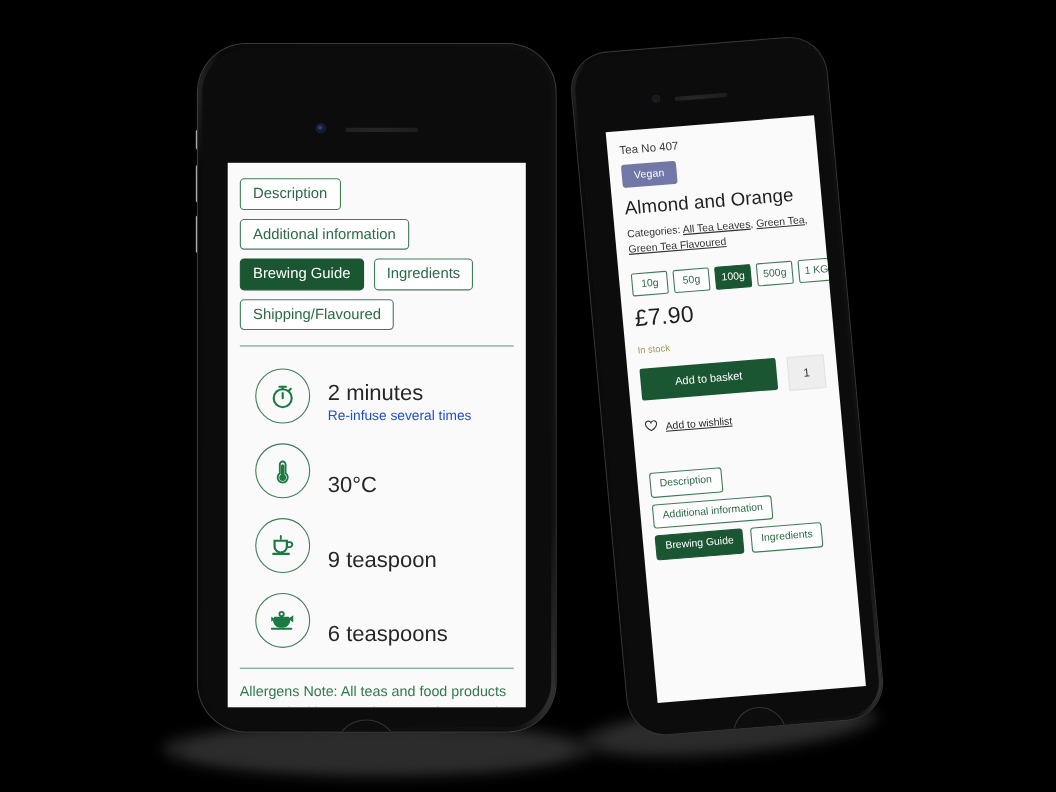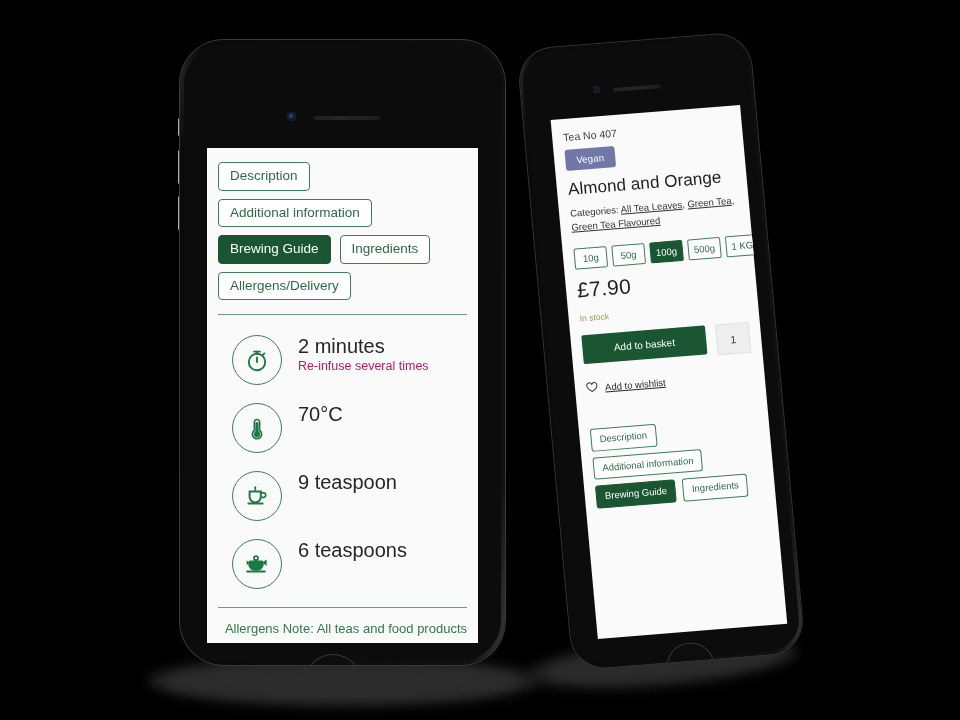--- a/index.html
+++ b/index.html
@@ -52,29 +52,29 @@
     display:inline-flex;align-items:center;justify-content:center;white-space:nowrap;
   }
   .tab.active{background:#1b5632;border-color:#1b5632;color:#fff;}
 
   
   .L{padding:14px 11px 0 11px;}
   .L .tabrow{gap:8px 9px;}
   .L .tab{font-size:13.5px;padding:6px 11px 7px;line-height:1;}
   .L hr.sep{border:0;border-top:1.5px solid #6b9e80;margin:14px 0 0 0;}
   .brewlist{margin-top:20px;}
-  .brewrow{display:flex;align-items:flex-start;gap:16px;margin-bottom:18px;padding-left:14px;}
+  .brewrow{display:flex;align-items:flex-end;gap:16px;margin-bottom:18px;padding-left:14px;}
   .ico{width:48px;height:48px;border-radius:50%;border:1.6px solid #3f7d57;
        flex:0 0 48px;display:flex;align-items:center;justify-content:center;}
   .ico svg{display:block;}
   .btxt .big{font-size:20px;color:#262626;line-height:1.15;}
-  .btxt .sub{font-size:12.5px;color:#be185d;margin-top:1px;}
+  .btxt .sub{font-size:12.5px;color:#1d4ed8;margin-top:1px;}
   .allerg{margin-top:6px;}
   .allerg hr{border:0;border-top:1.4px solid #6b9e80;margin:0 0 12px 0;}
-  .allerg p{margin:0;text-align:right;color:#2f7a4a;font-size:13px;line-height:1.45;}
+  .allerg p{margin:0;text-align:left;color:#2f7a4a;font-size:13px;line-height:1.45;}
 
   
   .R{padding:12px 11px 0 11px;}
   .R .teano{font-size:10.5px;color:#3a3a3a;}
   .badge{display:inline-block;margin-top:7px;background:#7178a8;color:#fff;
          font-size:9.5px;padding:5px 11px;border-radius:3px;letter-spacing:.2px;}
   .R h1{margin:9px 0 0 0;font-size:17px;font-weight:400;color:#1f1f1f;letter-spacing:.1px;}
   .cats{margin-top:7px;font-size:9.5px;color:#333;line-height:1.45;}
   .cats a{color:#333;text-decoration:underline;}
   .R .weights{display:flex;gap:5px;margin-top:14px;}
@@ -116,21 +116,21 @@
     <div class="speaker" style="left:134px;top:76px;width:66px;height:4px;"></div>
 
     <div class="screen" id="screenLeft">
       <div class="L">
 
         <div class="tabrow">
           <div class="tab">Description</div>
           <div class="tab">Additional information</div>
           <div class="tab active">Brewing Guide</div>
           <div class="tab">Ingredients</div>
-          <div class="tab">Allergens/Delivery</div>
+          <div class="tab">Shipping/Flavoured</div>
         </div>
 
         <hr class="sep">
 
         <div class="brewlist">
 
           <div class="brewrow">
             <div class="ico">
               <svg width="28" height="28" viewBox="0 0 28 28" fill="none" stroke="#1b7a42" stroke-width="1.9" stroke-linecap="round">
                 <circle cx="14" cy="16" r="8.2"></circle>
@@ -148,21 +148,21 @@
 
           <div class="brewrow">
             <div class="ico">
               <svg width="28" height="28" viewBox="0 0 28 28">
                 <path d="M14 5.5 a2.6 2.6 0 0 1 2.6 2.6 v8.2 a4.6 4.6 0 1 1 -5.2 0 V8.1 A2.6 2.6 0 0 1 14 5.5 z" fill="none" stroke="#1b7a42" stroke-width="1.7"></path>
                 <path d="M14 9.5 v8.6" stroke="#1b7a42" stroke-width="3.1" stroke-linecap="round"></path>
                 <circle cx="14" cy="20.2" r="3.1" fill="#1b7a42"></circle>
               </svg>
             </div>
             <div class="btxt">
-              <div class="big">70°C</div>
+              <div class="big">30°C</div>
             </div>
           </div>
 
           <div class="brewrow">
             <div class="ico">
               <svg width="28" height="28" viewBox="0 0 28 28">
                 <path d="M6.6 9.6 h11.2 v5.2 a5.6 5.6 0 0 1 -11.2 0 z" fill="none" stroke="#1b7a42" stroke-width="2"></path>
                 <path d="M18.2 10.8 h2.2 a2.3 2.3 0 0 1 0 4.6 h-2.2" fill="none" stroke="#1b7a42" stroke-width="1.7"></path>
                 <path d="M5.4 21.6 h14.2" stroke="#1b7a42" stroke-width="2" stroke-linecap="round"></path>
                 <path d="M12.3 5.2 v2.8" stroke="#1b7a42" stroke-width="1.7" stroke-linecap="round"></path>

